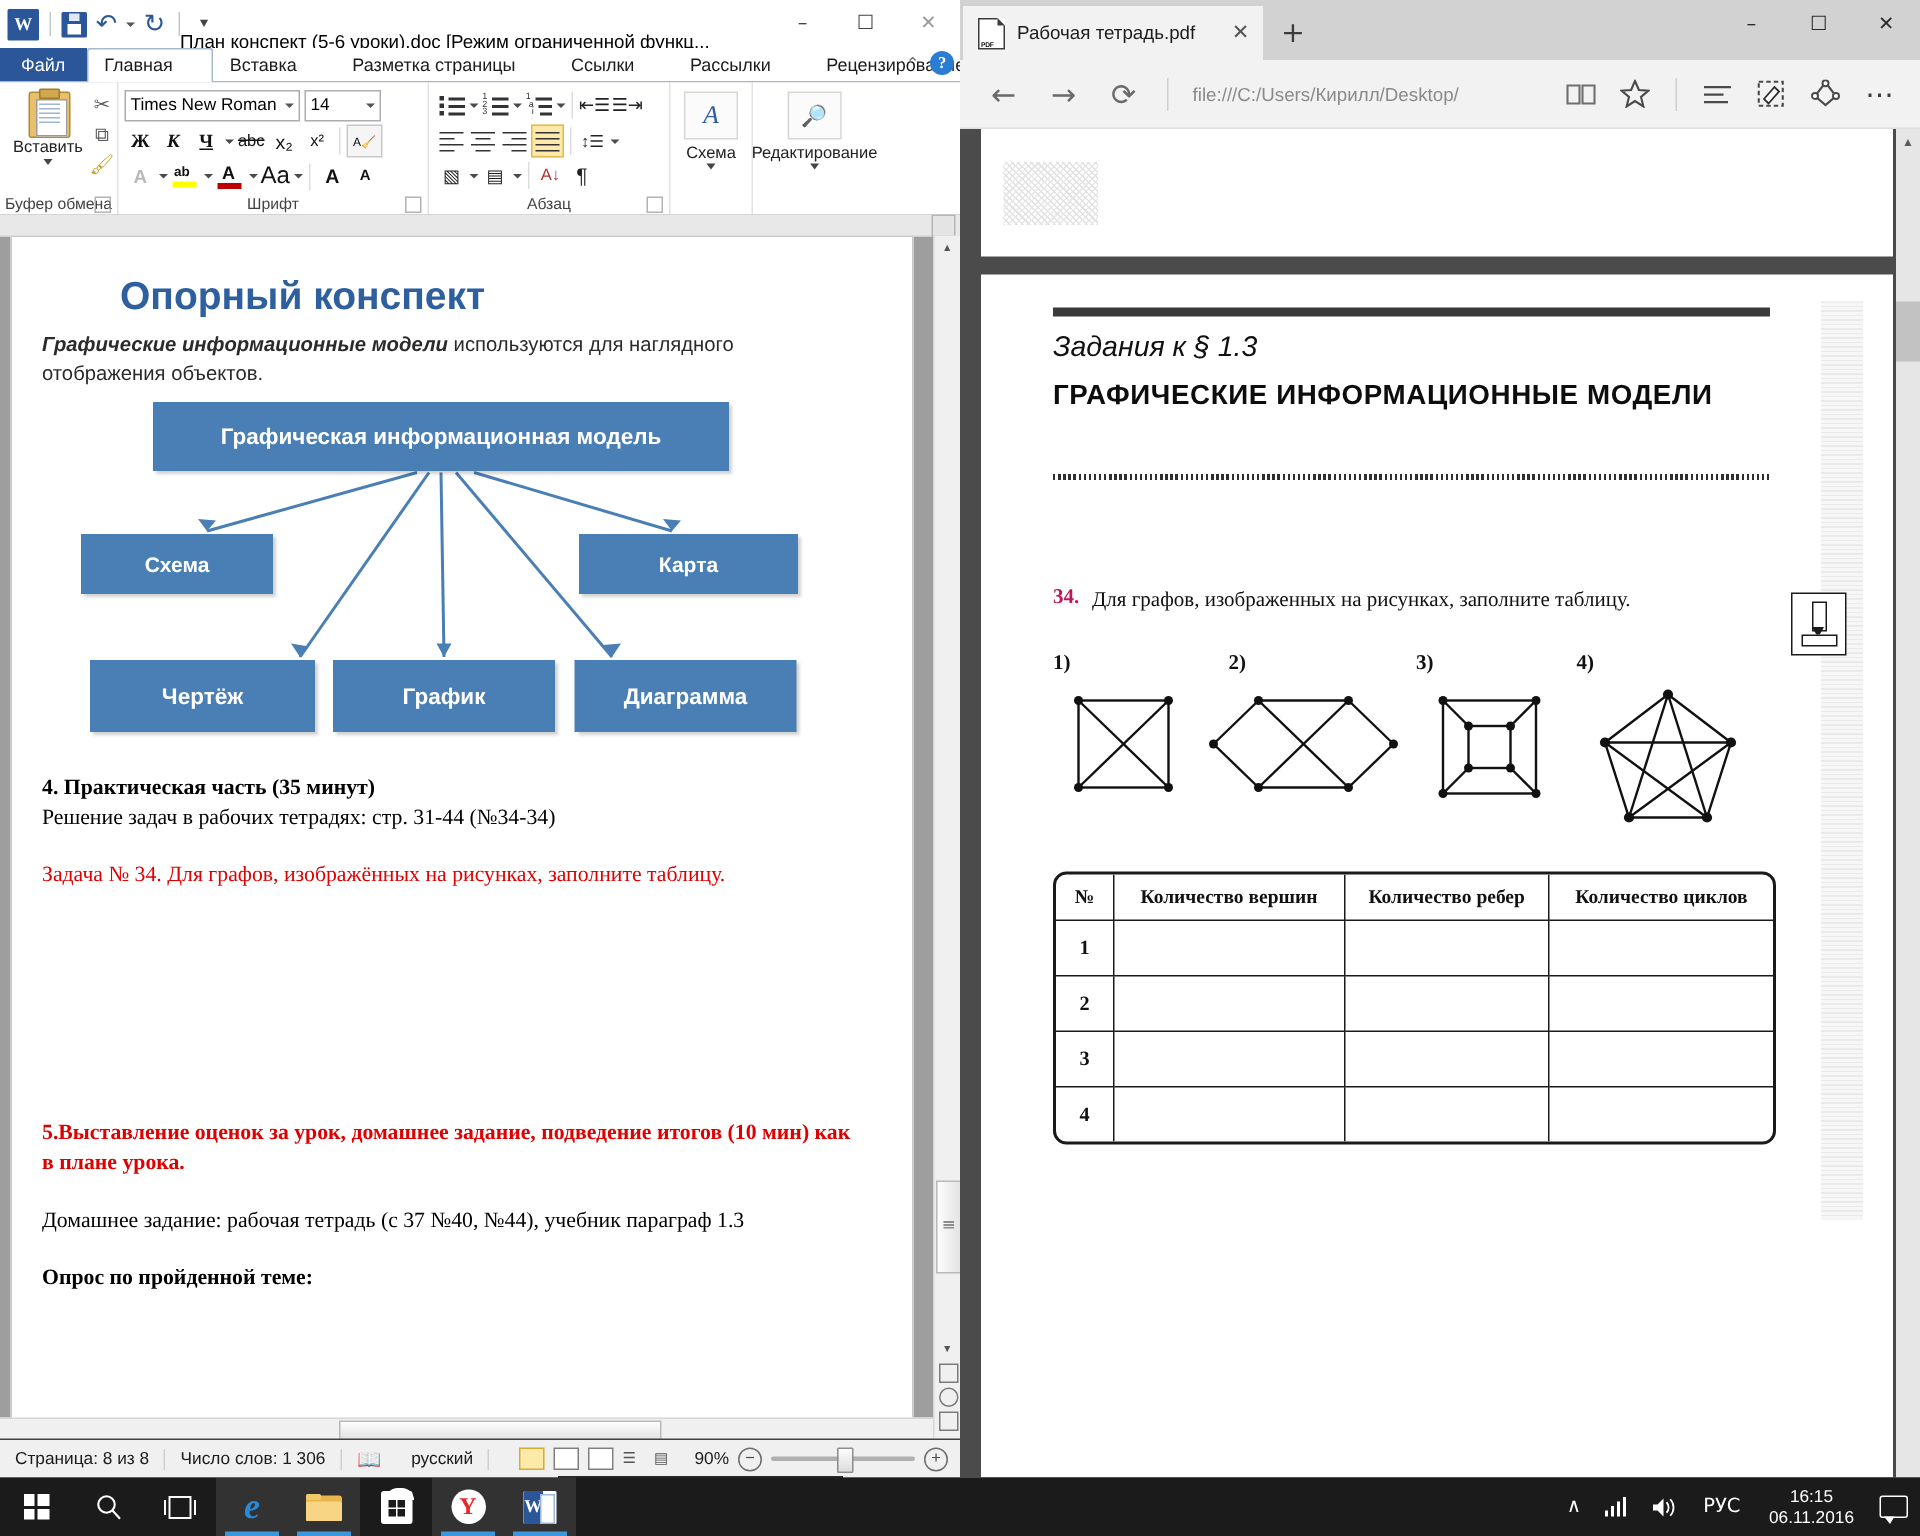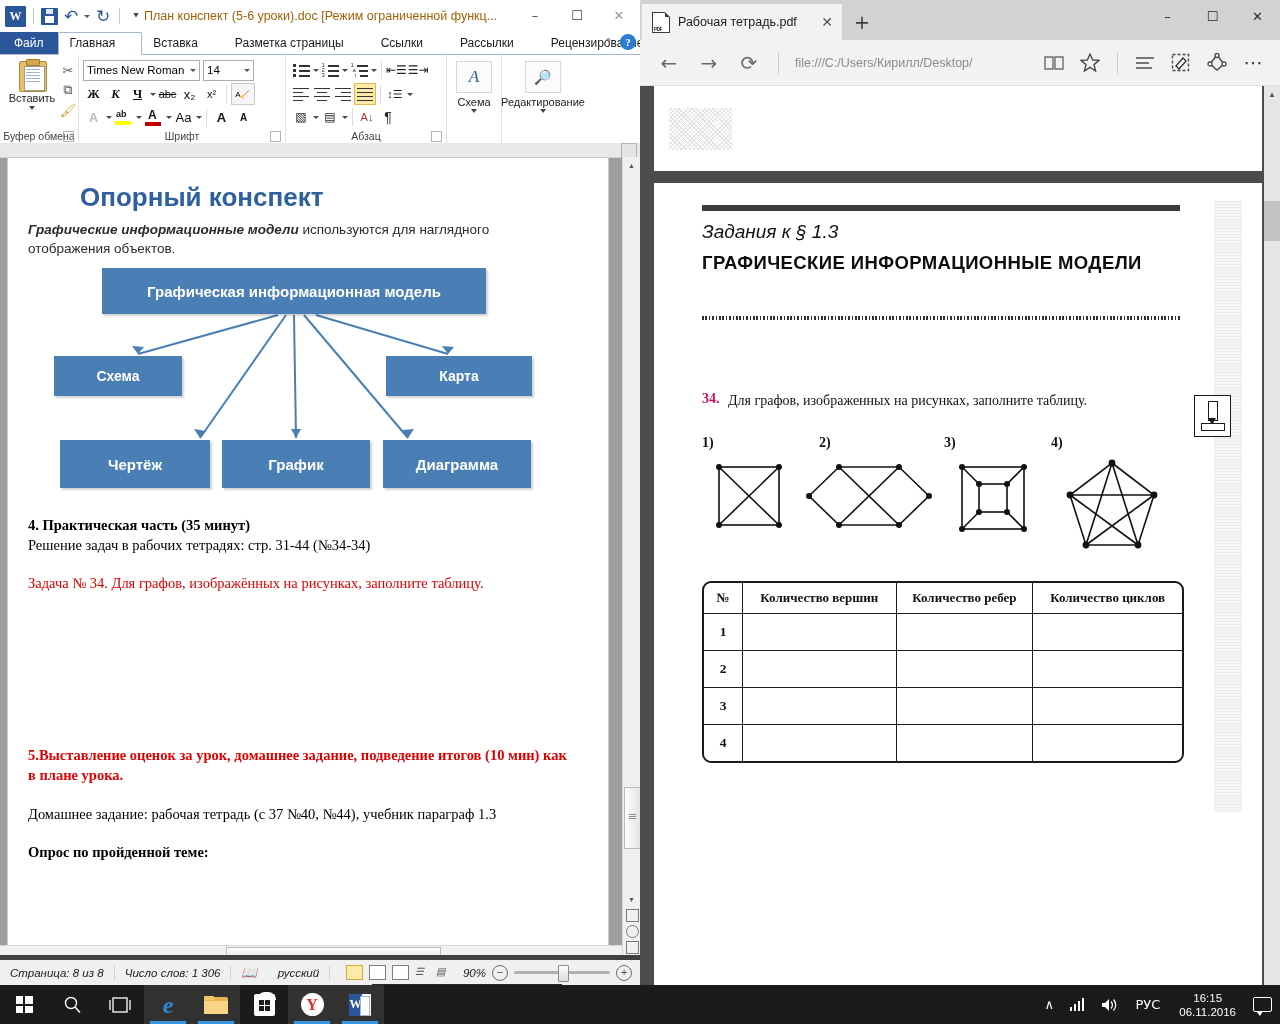--- a/index.html
+++ b/index.html
@@ -17,22 +17,22 @@
   .word-titlebar .qat{position:absolute;left:0;top:0;height:32px;display:flex;align-items:center;gap:4px;padding-left:5px;}
   .wicon{width:18px;height:18px;display:inline-block;position:relative;}
   .w-logo{width:19px;height:19px;border:1px solid #2a5699;background:#2b579a;color:#fff;font-size:12px;font-weight:bold;
           display:flex;align-items:center;justify-content:center;border-radius:1px;font-family:"Liberation Serif",serif;}
   .qat-sep{width:1px;height:16px;background:#c8c8c8;margin:0 3px;}
   .save-ic{width:17px;height:17px;background:#2b579a;border-radius:1px;position:relative;}
   .save-ic:after{content:"";position:absolute;left:4px;top:8px;width:9px;height:7px;background:#fff;}
   .save-ic:before{content:"";position:absolute;left:5px;top:1px;width:7px;height:5px;background:#dfe9f5;}
   .undo-ic{color:#2b579a;font-size:17px;line-height:17px;font-family:"DejaVu Sans",sans-serif;}
   .tri{width:0;height:0;border-left:3px solid transparent;border-right:3px solid transparent;border-top:3.5px solid #555;}
-  .word-title{position:absolute;left:120px;top:0;height:32px;line-height:32px;font-size:12.5px;color:#a16207;
-              white-space:nowrap;overflow:hidden;margin-left:24px;}
+  .word-title{position:absolute;left:120px;top:12px;height:32px;line-height:32px;font-size:12.5px;color:#000000;
+              white-space:nowrap;overflow:hidden;}
   .win-btns{position:absolute;right:0;top:0;height:30px;display:flex;}
   .win-btn{width:42px;height:30px;display:flex;align-items:center;justify-content:center;font-size:13px;color:#444;font-family:"DejaVu Sans",sans-serif;}
   .win-btn.close{color:#999;}
 
   .word-tabs{height:22px;background:#fff;position:relative;border-bottom:1px solid #a6b8cc;}
   .tabs-row{display:flex;align-items:flex-end;height:22px;padding-left:0px;}
   .tab{font-size:12px;color:#1b1b1b;padding:3px 26px 4px 11px;height:14px;line-height:14px;white-space:nowrap;}
   .tab.file{background:#2b579a;color:#fff;padding:4px 14px 4px 14px;height:14px;}
   .tab.active{background:#fff;border:1px solid #a6b8cc;border-bottom:1px solid #fff;position:relative;top:1px;border-radius:2px 2px 0 0;}
   .tabs-right{position:absolute;right:4px;top:2px;display:flex;align-items:center;gap:7px;}
@@ -126,22 +126,22 @@
 
   .word-vscroll{position:absolute;right:0px;top:14px;width:17px;height:803px;background:#f0f0f0;border-left:1px solid #d8d8d8;}
   .wsb-btn{width:17px;height:17px;display:flex;align-items:center;justify-content:center;font-size:7px;color:#555;}
   .wsb-thumb{position:absolute;left:1px;top:630px;width:15px;height:60px;background:linear-gradient(90deg,#fdfdfd,#e3e3e3);border:1px solid #b9b9b9;}
   .wsb-thumb:after{content:"";position:absolute;left:4px;top:26px;width:7px;height:5px;
      background:repeating-linear-gradient(to bottom,#8d8d8d 0 1px,transparent 1px 2px);}
   .wsb-small{position:absolute;left:3px;width:11px;height:11px;border:1px solid #7b7b7b;}
   .word-hscroll{position:absolute;left:0px;bottom:0px;width:623px;height:14px;background:#f0f0f0;border-top:1px solid #d8d8d8;}
   .whs-thumb{position:absolute;left:226px;top:1px;width:213px;height:11px;background:linear-gradient(180deg,#fdfdfd,#e3e3e3);border:1px solid #b9b9b9;}
 
-  .word-status{position:absolute;left:0;bottom:0;width:640px;height:25px;background:#f0f0f0;border-top:5px solid #404040;
-               display:flex;align-items:center;font-size:11.5px;color:#1b1b1b;font-style:italic;}
+  .word-status{position:absolute;left:0;bottom:0;width:640px;height:25px;background:#f0f0f0;border-top:1px solid #404040;
+               display:flex;align-items:center;font-size:11.5px;color:#1b1b1b;}
   .ws-item{padding:0 10px;white-space:nowrap;}
   .ws-sep{width:1px;height:14px;background:#cfcfcf;}
   .zoom-wrap{display:flex;align-items:center;gap:6px;margin-left:auto;padding-right:8px;}
   .zoom-track{width:96px;height:3px;background:#b0b0b0;position:relative;border-radius:2px;}
   .zoom-thumb{position:absolute;left:44px;top:-6px;width:9px;height:15px;background:linear-gradient(180deg,#fdfdfd,#dcdcdc);border:1px solid #8c8c8c;border-radius:1px;}
   .zcirc{width:14px;height:14px;border-radius:50%;border:1.5px solid #6d6d6d;display:flex;align-items:center;justify-content:center;font-size:11px;color:#4a4a4a;line-height:1;}
   .view-ic{width:15px;height:13px;border:1px solid #7e7e7e;background:#fff;}
   .view-ic.on{background:#fdeaa8;border-color:#d6ab39;}
 
   
@@ -372,21 +372,21 @@
                 </span>
             </div>
             <div class="mini-tri"></div>
             <div class="fbtn">
               <span class="fc-A">
                   <span class="t">A</span>
                   <span class="bar"></span>
                 </span>
             </div>
             <div class="mini-tri"></div>
-            <div class="fbtn" style="font-size:13px;">
+            <div class="fbtn" style="font-size:16px;">
                 <span>Aa</span>
               </div>
             <div class="mini-tri"></div>
             <div class="vsep"></div>
             <div class="fbtn" style="font-weight:bold;font-size:13px;">
                 <span>A</span>
               </div>
             <div class="fbtn" style="font-weight:bold;font-size:10px;">
                 <span>A</span>
               </div>

